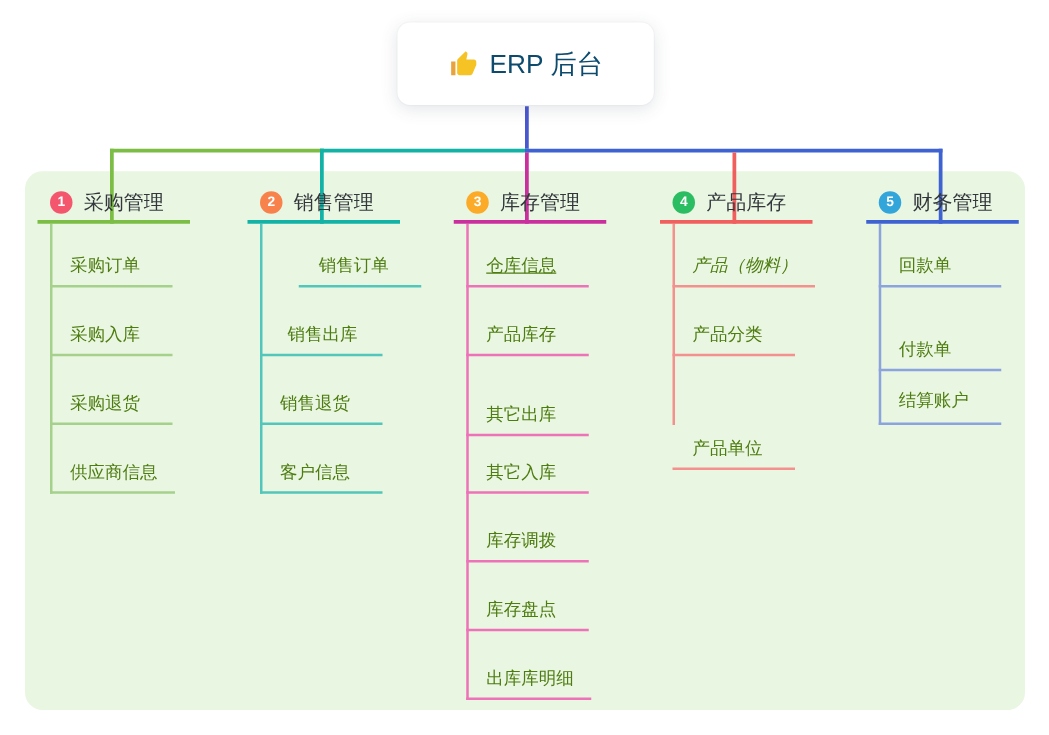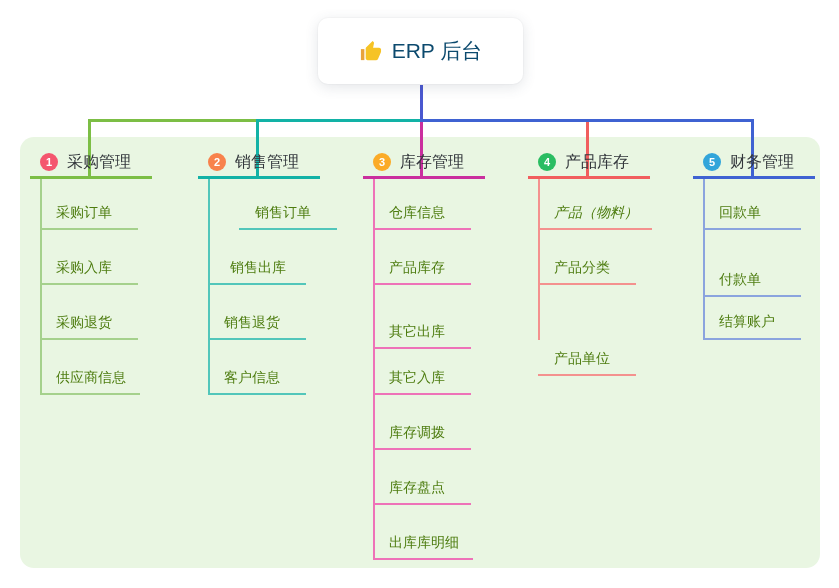--- a/index.html
+++ b/index.html
@@ -77,21 +77,21 @@
       <div class="spine" style="left: 208px; top: 179px; height: 216px; background: rgb(82, 198, 186);"></div>
       <div class="child-node" style="left: 208px; top: 203px; border-bottom-color: rgb(82, 198, 186); margin-left: 31px;">销售订单</div>
       <div class="child-node" style="left: 208px; top: 258px; border-bottom-color: rgb(82, 198, 186); text-align: center;">销售出库</div>
       <div class="child-node" style="left: 208px; top: 313px; border-bottom-color: rgb(82, 198, 186);">销售退货</div>
       <div class="child-node" style="left: 208px; top: 368px; border-bottom-color: rgb(82, 198, 186);">客户信息</div>
       <div class="branch-header" style="left: 363px; top: 148px; border-bottom-color: rgb(202, 47, 158);">
         <span class="badge" style="background: rgb(251, 171, 39);">3</span>
         <span>库存管理</span>
       </div>
       <div class="spine" style="left: 373px; top: 179px; height: 381px; background: rgb(238, 114, 184);"></div>
-      <div class="child-node" style="left: 373px; top: 203px; border-bottom-color: rgb(238, 114, 184);">仓库信息</div>
+      <div class="child-node" style="left: 373px; top: 203px; border-bottom-color: rgb(238, 114, 184); text-decoration: underline;">仓库信息</div>
       <div class="child-node" style="left: 373px; top: 258px; border-bottom-color: rgb(238, 114, 184);">产品库存</div>
       <div class="child-node" style="left: 373px; top: 322px; border-bottom-color: rgb(238, 114, 184);">其它出库</div>
       <div class="child-node" style="left: 373px; top: 368px; border-bottom-color: rgb(238, 114, 184);">其它入库</div>
       <div class="child-node" style="left: 373px; top: 423px; border-bottom-color: rgb(238, 114, 184);">库存调拨</div>
       <div class="child-node" style="left: 373px; top: 478px; border-bottom-color: rgb(238, 114, 184);">库存盘点</div>
       <div class="child-node" style="left: 373px; top: 533px; border-bottom-color: rgb(238, 114, 184); text-align: center;">出库库明细</div>
       <div class="branch-header" style="left: 528px; top: 148px; border-bottom-color: rgb(241, 94, 94);">
         <span class="badge" style="background: rgb(42, 189, 98);">4</span>
         <span>产品库存</span>
       </div>

